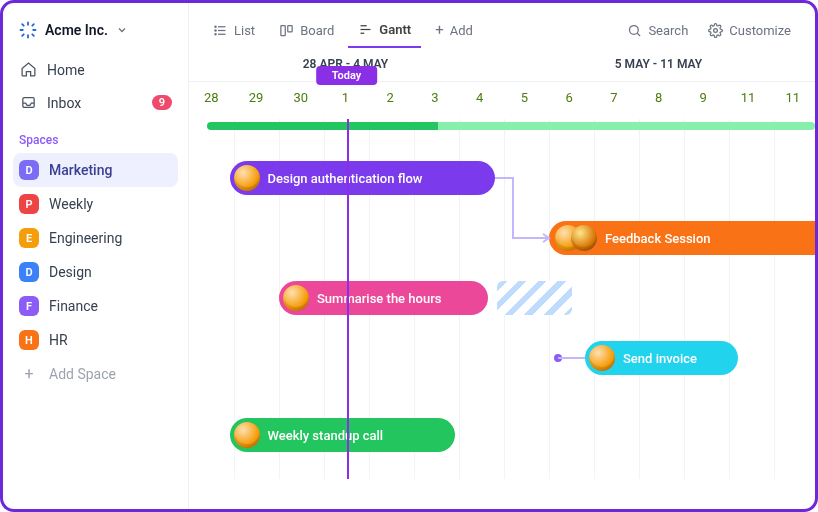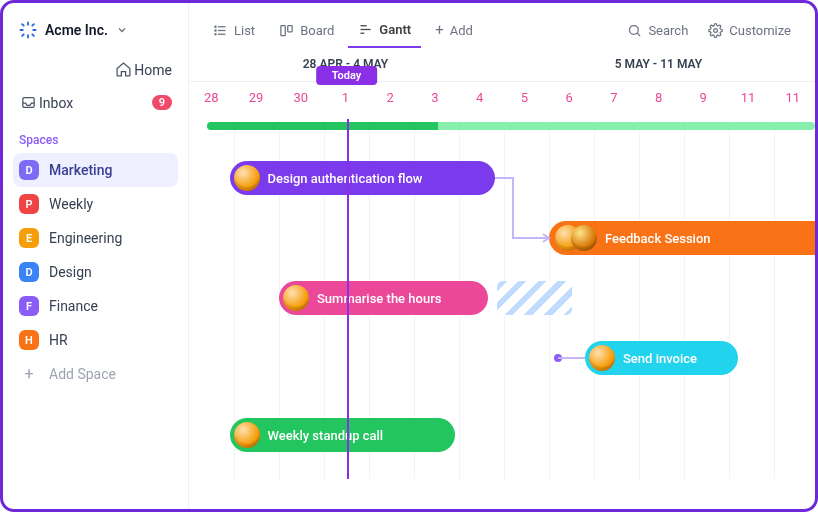--- a/index.html
+++ b/index.html
@@ -35,28 +35,27 @@
     font-weight: 600;
     font-size: 14px;
     color: #111827;
     cursor: pointer;
   }
   .workspace svg.logo { color: #2563eb; }
   .workspace .chev { color: #6b7280; }
   .nav-item {
     display: flex;
     align-items: center;
-    gap: 2px;
+    gap: 10px;
     padding: 8px 6px;
     font-size: 14px;
     color: #374151;
     border-radius: 8px;
     cursor: pointer;
     position: relative;
-    justify-content: flex-end;
   }
   .nav-item .icon { width: 18px; display:flex; justify-content:center; color:#4b5563;}
   .nav-item .badge {
     margin-left: auto;
     background: #ef4a6b;
     color: #fff;
     border-radius: 999px;
     font-size: 11px;
     font-weight: 600;
     padding: 1px 7px;
@@ -155,21 +154,21 @@
     padding:10px 0;
   }
   .days {
     display:flex;
     position:relative;
   }
   .day {
     flex:1;
     text-align:center;
     font-size:13px;
-    color:#ec4899;
+    color:#4d7c0f;
     padding:8px 0 14px 0;
   }
 
   .chart-area {
     position:relative;
     height: 360px;
     overflow: hidden;
   }
   
   .gridlines {

